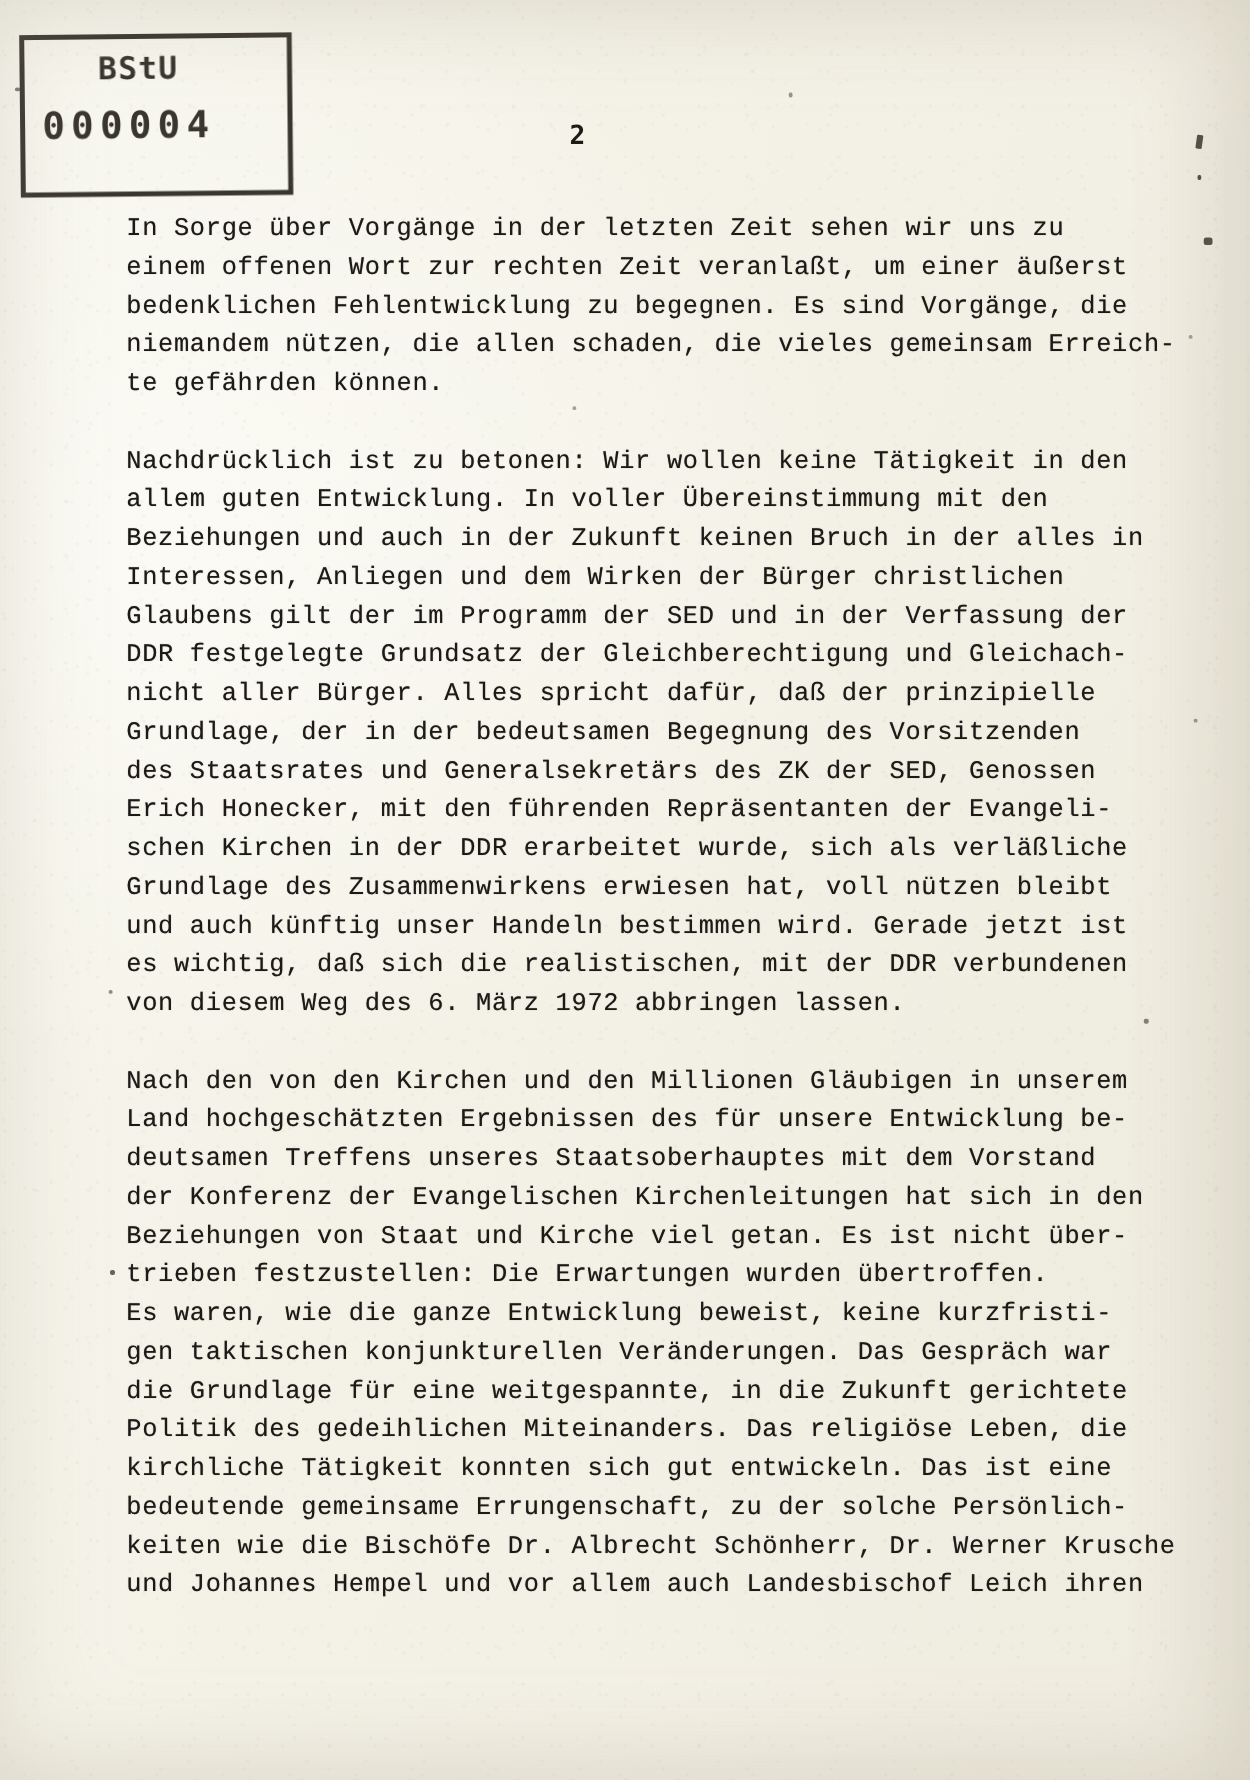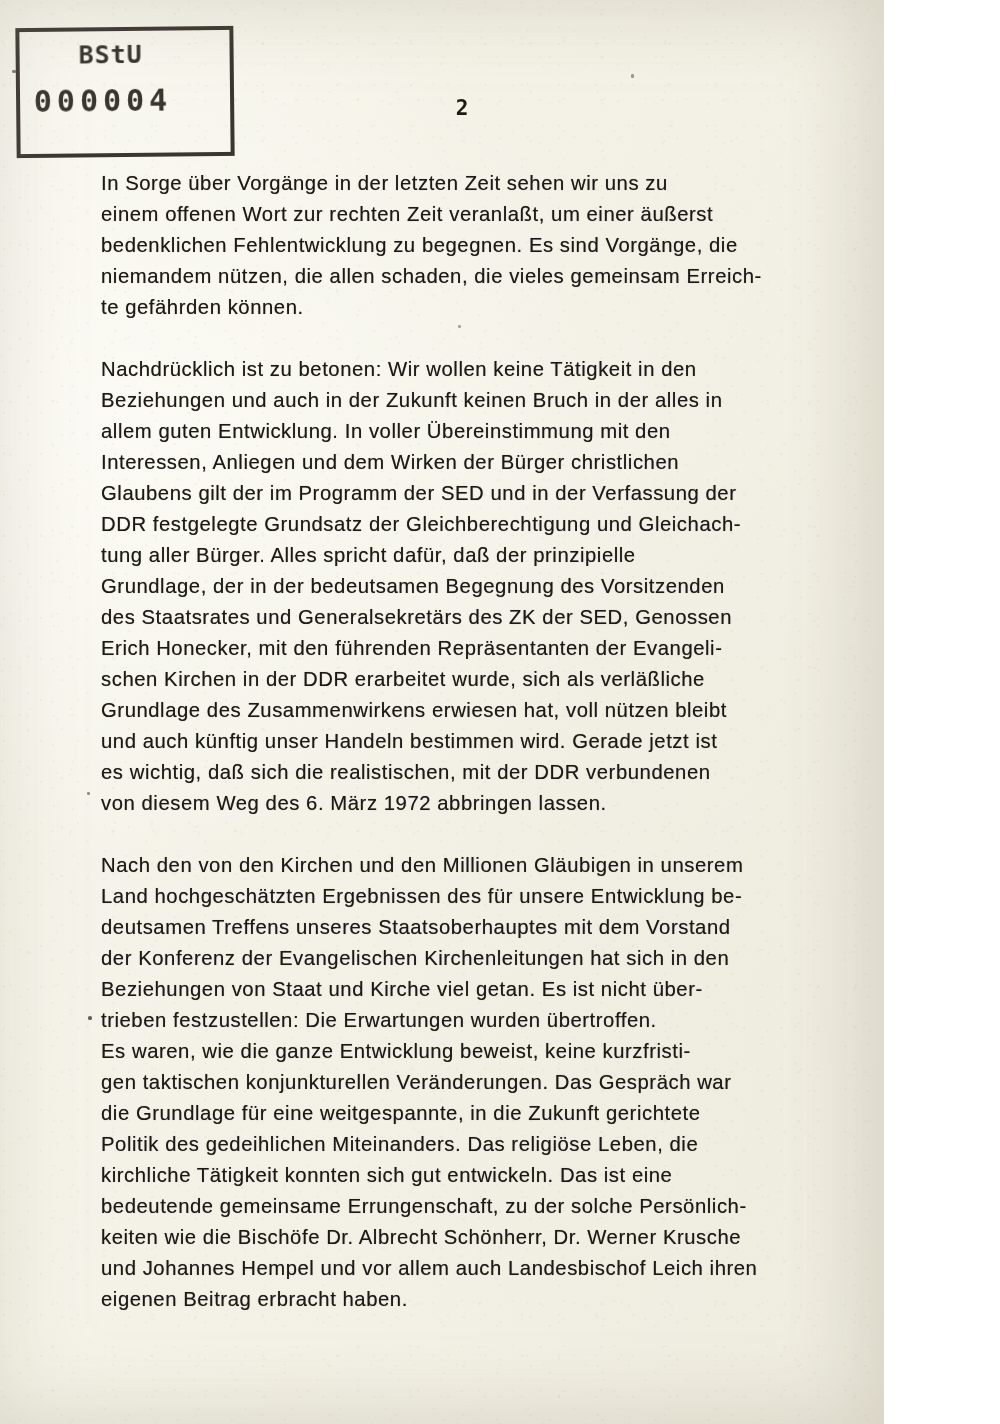--- a/index.html
+++ b/index.html
@@ -7,21 +7,21 @@
     margin: 0;
     padding: 0;
     background: #ffffff;
   }
   body {
     font-family: "DejaVu Sans Mono", monospace;
   }
 
   .page {
     position: relative;
-    width: 884px;
+    width: 1000px;
     height: 1424px;
     overflow: hidden;
     background: #f5f3e9;
     background-image:
       radial-gradient(ellipse 900px 700px at 14% 30%, #fbfaf4 0%, rgba(251,250,244,0) 62%),
       radial-gradient(ellipse 700px 900px at 92% 72%, #efece0 0%, rgba(239,236,224,0) 66%),
       linear-gradient(105deg, #f8f7ef 0%, #f4f2e7 38%, #f2efe4 70%, #eeebdf 100%);
   }
 
   
@@ -113,21 +113,21 @@
     position: absolute;
     left: 101px;
     top: 168px;
     width: 830px;
   }
   .para {
     margin: 0 0 31px 0;
   }
   .para:last-child { margin-bottom: 0; }
   .line {
-    font-family: Liberation Sans, sans-serif;
+    font-family: Liberation Mono, monospace;
     font-size: 20.3px;
     line-height: 31px;
     letter-spacing: 0.55px;
     color: #1c1916;
     white-space: pre;
     text-shadow: 0 0 .7px rgba(28,25,22,.55);
   }
 
   
   .speck {
@@ -159,26 +159,26 @@
     <div class="para">
       <div class="line">In Sorge über Vorgänge in der letzten Zeit sehen wir uns zu</div>
       <div class="line">einem offenen Wort zur rechten Zeit veranlaßt, um einer äußerst</div>
       <div class="line">bedenklichen Fehlentwicklung zu begegnen. Es sind Vorgänge, die</div>
       <div class="line">niemandem nützen, die allen schaden, die vieles gemeinsam Erreich-</div>
       <div class="line">te gefährden können.</div>
     </div>
 
     <div class="para">
       <div class="line">Nachdrücklich ist zu betonen: Wir wollen keine Tätigkeit in den</div>
+      <div class="line">allem guten Entwicklung. In voller Übereinstimmung mit den</div>
       <div class="line">Beziehungen und auch in der Zukunft keinen Bruch in der alles in</div>
-      <div class="line">allem guten Entwicklung. In voller Übereinstimmung mit den</div>
       <div class="line">Interessen, Anliegen und dem Wirken der Bürger christlichen</div>
       <div class="line">Glaubens gilt der im Programm der SED und in der Verfassung der</div>
       <div class="line">DDR festgelegte Grundsatz der Gleichberechtigung und Gleichach-</div>
-      <div class="line">tung aller Bürger. Alles spricht dafür, daß der prinzipielle</div>
+      <div class="line">nicht aller Bürger. Alles spricht dafür, daß der prinzipielle</div>
       <div class="line">Grundlage, der in der bedeutsamen Begegnung des Vorsitzenden</div>
       <div class="line">des Staatsrates und Generalsekretärs des ZK der SED, Genossen</div>
       <div class="line">Erich Honecker, mit den führenden Repräsentanten der Evangeli-</div>
       <div class="line">schen Kirchen in der DDR erarbeitet wurde, sich als verläßliche</div>
       <div class="line">Grundlage des Zusammenwirkens erwiesen hat, voll nützen bleibt</div>
       <div class="line">und auch künftig unser Handeln bestimmen wird. Gerade jetzt ist</div>
       <div class="line">es wichtig, daß sich die realistischen, mit der DDR verbundenen</div>
       <div class="line">von diesem Weg des 6. März 1972 abbringen lassen.</div>
     </div>
 
@@ -190,21 +190,20 @@
       <div class="line">Beziehungen von Staat und Kirche viel getan. Es ist nicht über-</div>
       <div class="line">trieben festzustellen: Die Erwartungen wurden übertroffen.</div>
       <div class="line">Es waren, wie die ganze Entwicklung beweist, keine kurzfristi-</div>
       <div class="line">gen taktischen konjunkturellen Veränderungen. Das Gespräch war</div>
       <div class="line">die Grundlage für eine weitgespannte, in die Zukunft gerichtete</div>
       <div class="line">Politik des gedeihlichen Miteinanders. Das religiöse Leben, die</div>
       <div class="line">kirchliche Tätigkeit konnten sich gut entwickeln. Das ist eine</div>
       <div class="line">bedeutende gemeinsame Errungenschaft, zu der solche Persönlich-</div>
       <div class="line">keiten wie die Bischöfe Dr. Albrecht Schönherr, Dr. Werner Krusche</div>
       <div class="line">und Johannes Hempel und vor allem auch Landesbischof Leich ihren</div>
-      <div class="line">eigenen Beitrag erbracht haben.</div>
     </div>
 
   </div>
 
   <div class="speck" style="left:957px; top:108px;  width:5px;  height:11px; border-radius:1px; transform:rotate(8deg);"></div>
   <div class="speck" style="left:958px; top:140px;  width:3px;  height:4px;"></div>
   <div class="speck" style="left:963px; top:190px;  width:7px;  height:6px; border-radius:2px;"></div>
   <div class="speck" style="left:951px; top:268px;  width:3px;  height:3px; opacity:.4;"></div>
   <div class="speck" style="left:955px; top:575px;  width:3px;  height:3px; opacity:.45;"></div>
   <div class="speck" style="left:88px;  top:1016px; width:4px;  height:4px; opacity:.7;"></div>

